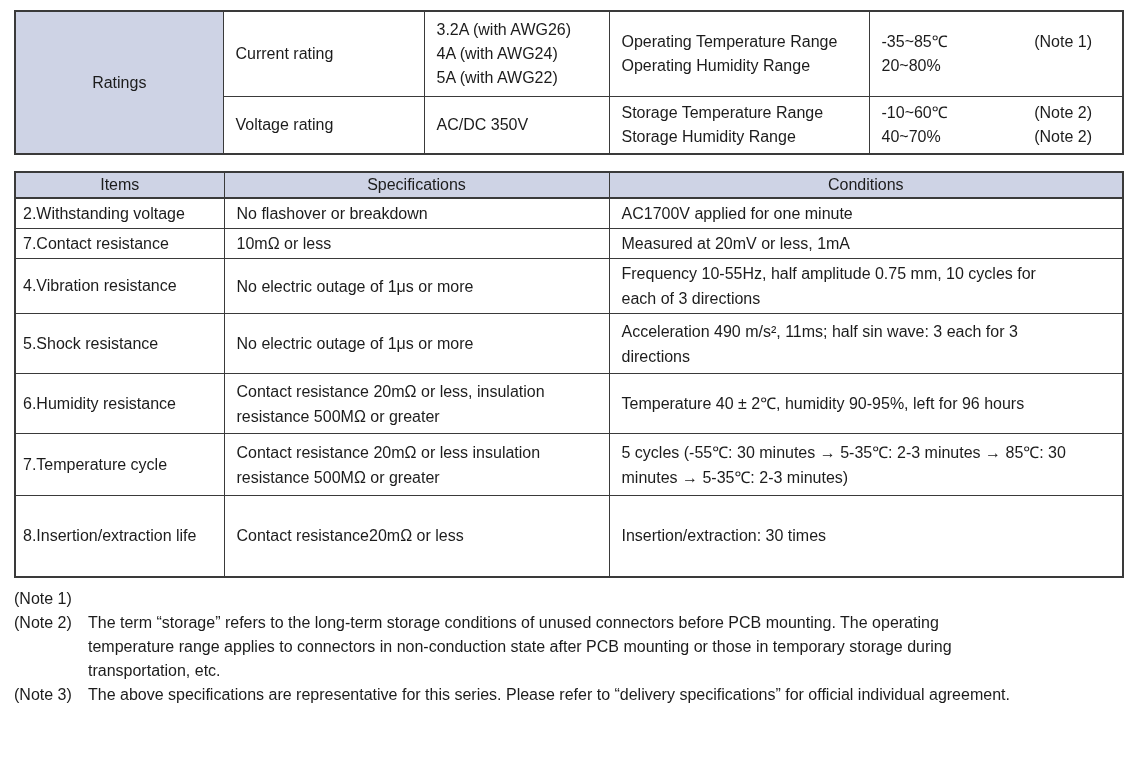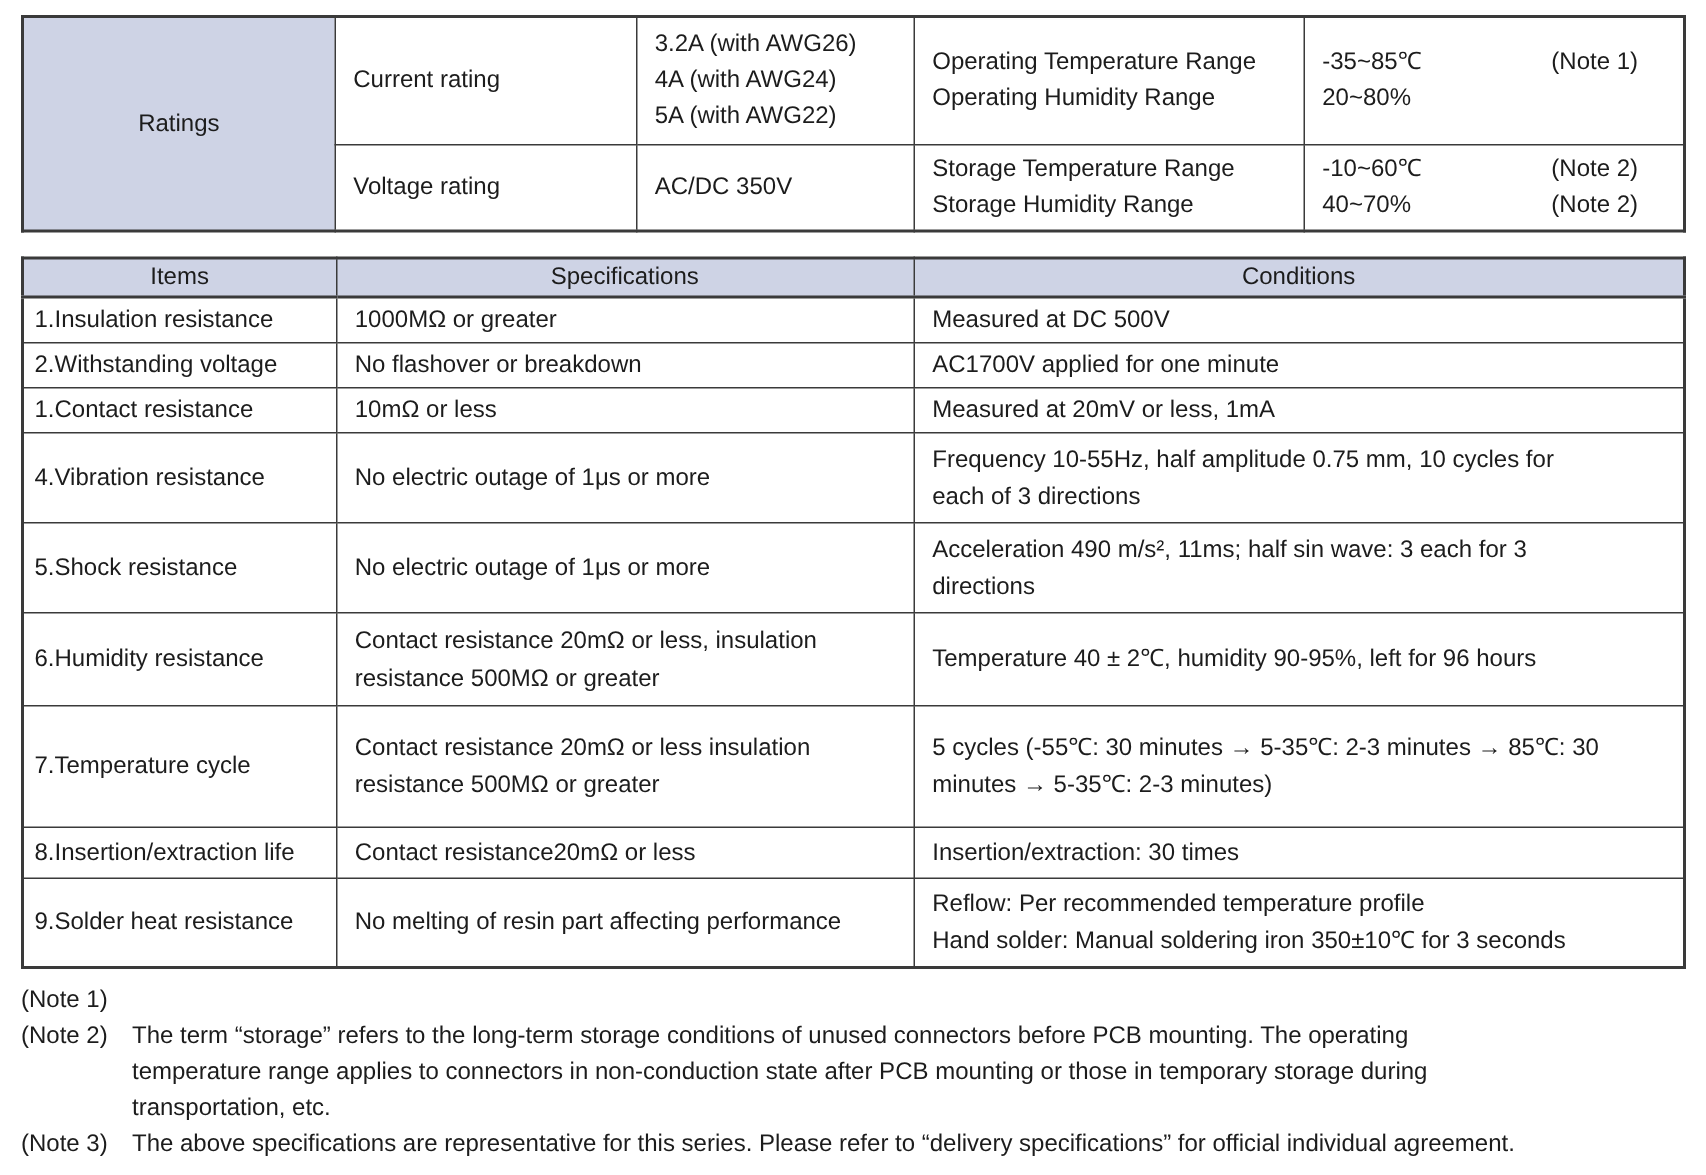--- a/index.html
+++ b/index.html
@@ -140,31 +140,26 @@
     </colgroup>
     <thead>
       <tr>
         <th>Items</th>
         <th>Specifications</th>
         <th>Conditions</th>
       </tr>
     </thead>
     <tbody>
       <tr>
-        <td class="col-item">1.Insulation resistance</td>
-        <td class="col-spec">1000MΩ or greater</td>
-        <td class="col-cond">Measured at DC 500V</td>
-      </tr>
-      <tr>
         <td class="col-item">2.Withstanding voltage</td>
         <td class="col-spec">No flashover or breakdown</td>
         <td class="col-cond">AC1700V applied for one minute</td>
       </tr>
       <tr>
-        <td class="col-item">1.Contact resistance</td>
+        <td class="col-item">7.Contact resistance</td>
         <td class="col-spec">10mΩ or less</td>
         <td class="col-cond">Measured at 20mV or less, 1mA</td>
       </tr>
       <tr>
         <td class="col-item">4.Vibration resistance</td>
         <td class="col-spec">No electric outage of 1μs or more</td>
         <td class="col-cond">Frequency 10-55Hz, half amplitude 0.75 mm, 10 cycles for
 each of 3 directions</td>
       </tr>
       <tr>
@@ -183,26 +178,20 @@
         <td class="col-item">7.Temperature cycle</td>
         <td class="col-spec">Contact resistance 20mΩ or less insulation
 resistance 500MΩ or greater</td>
         <td class="col-cond">5 cycles (-55℃: 30 minutes → 5-35℃: 2-3 minutes → 85℃: 30
 minutes → 5-35℃: 2-3 minutes)</td>
       </tr>
       <tr>
         <td class="col-item">8.Insertion/extraction life</td>
         <td class="col-spec">Contact resistance20mΩ or less</td>
         <td class="col-cond">Insertion/extraction: 30 times</td>
-      </tr>
-      <tr>
-        <td class="col-item">9.Solder heat resistance</td>
-        <td class="col-spec">No melting of resin part affecting performance</td>
-        <td class="col-cond">Reflow: Per recommended temperature profile
-Hand solder: Manual soldering iron 350±10℃ for 3 seconds</td>
       </tr>
     </tbody>
   </table>
 
   <div class="notes">
     <div class="note">
       <span class="note-label">(Note 1)</span>
     </div>
     <div class="note">
       <span class="note-label">(Note 2)</span>

